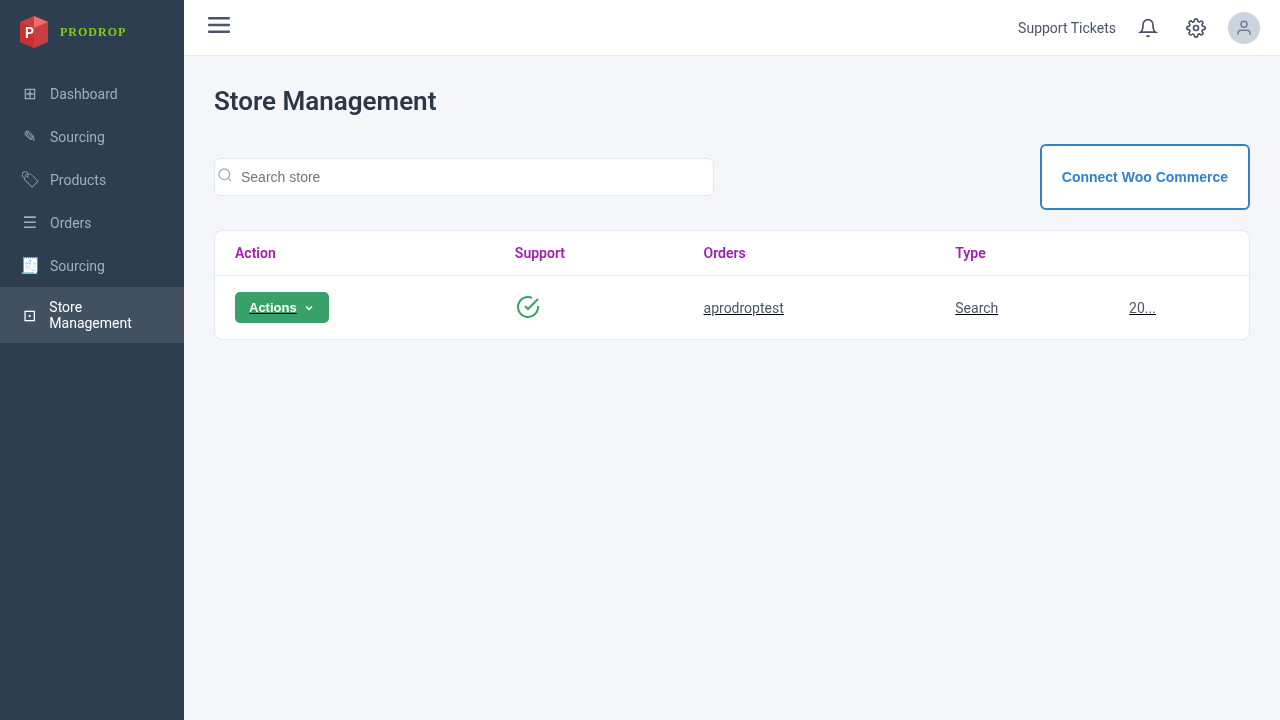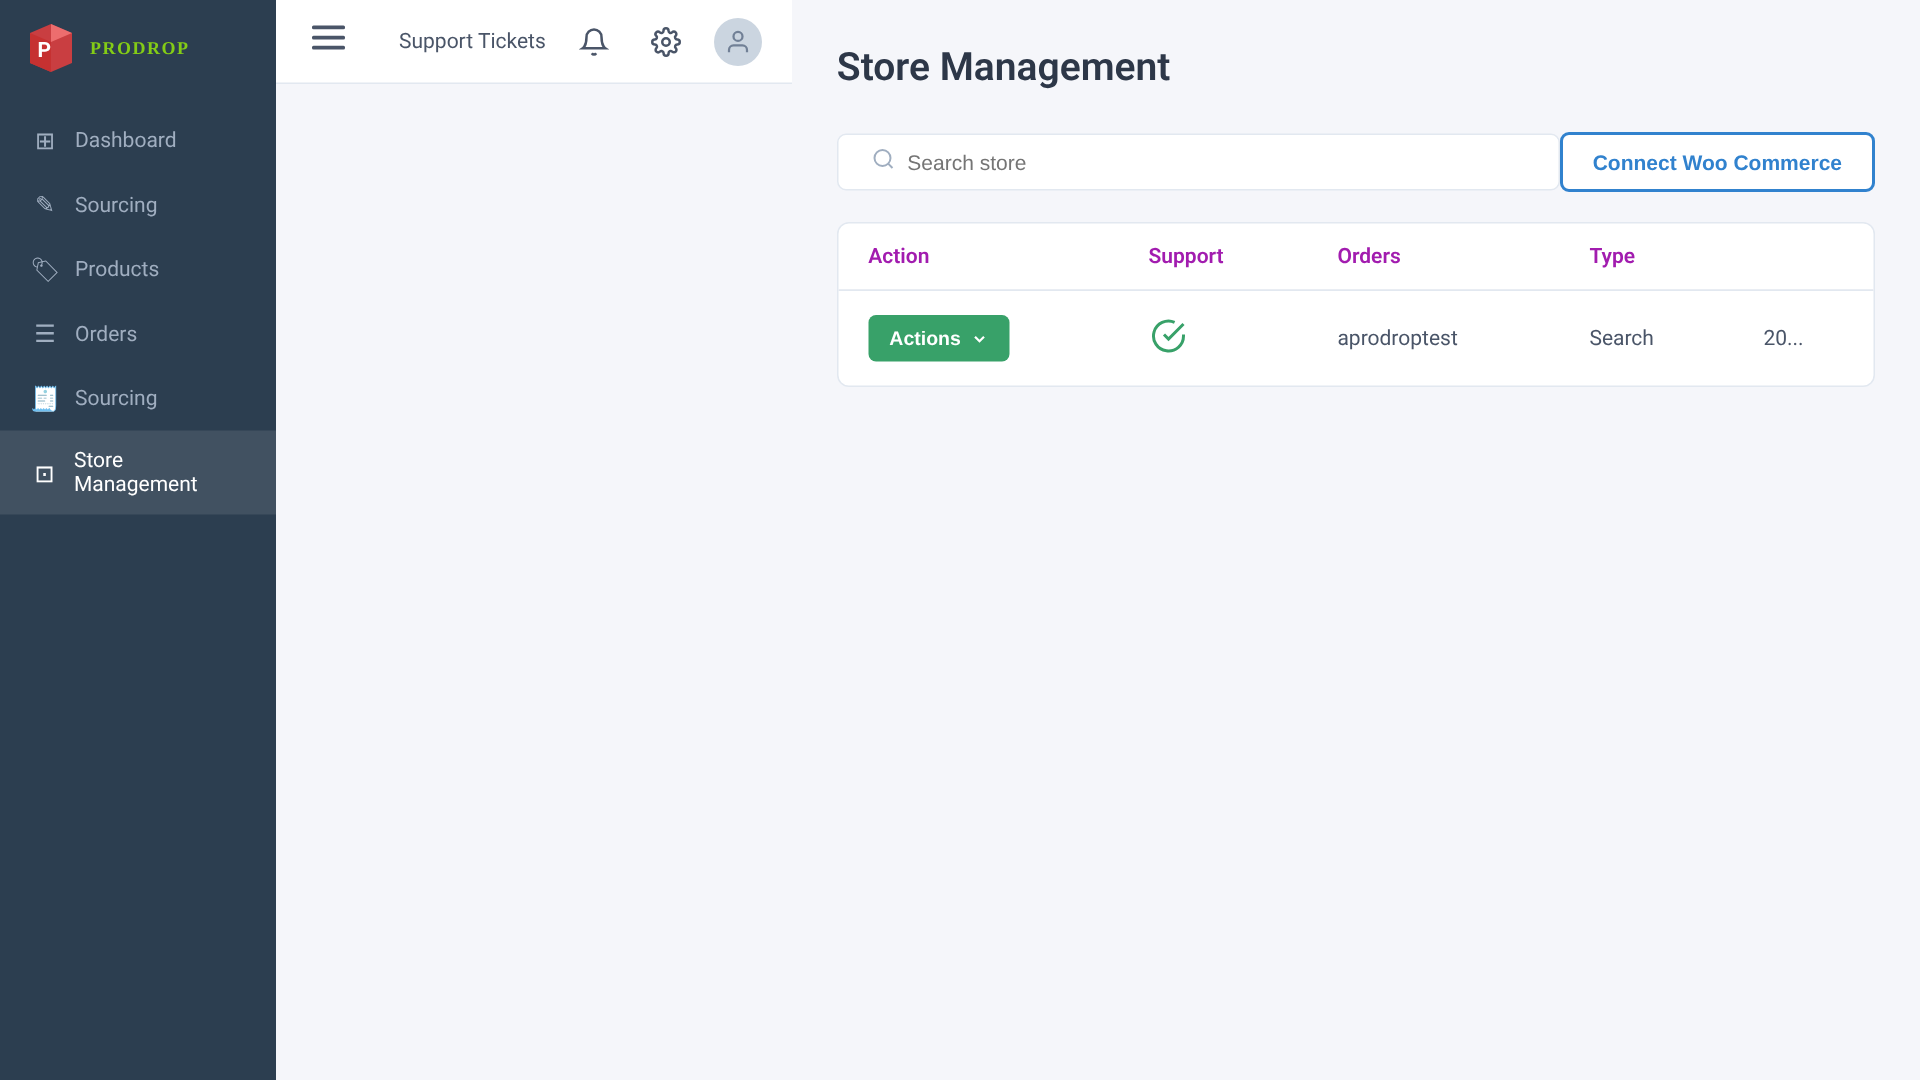--- a/index.html
+++ b/index.html
@@ -47,21 +47,21 @@
       text-decoration: none;
       transition: background 0.2s;
     }
     .nav-item.active { background: rgba(255,255,255,0.1); color: #fff; }
     .nav-icon { font-size: 16px; width: 20px; text-align: center; }
 
     
     .main {
       flex: 1;
       display: flex;
-      flex-direction: row;
+      flex-direction: column;
       overflow: hidden;
     }
 
     
     .header {
       height: 56px;
       background: #fff;
       display: flex;
       align-items: center;
       padding: 0 20px;
@@ -133,38 +133,38 @@
       align-items: center;
       justify-content: space-between;
       margin-bottom: 20px;
     }
     .search-bar {
       display: flex;
       align-items: center;
       background: #fff;
       border: 1px solid #e2e8f0;
       border-radius: 6px;
-      padding: 8px 22px;
-      width: 602px;
+      padding: 8px 2px;
+      width: 500px;
       gap: 8px;
     }
     .search-icon { color: #a0aec0; font-size: 16px; }
     .search-input {
       border: none;
       outline: none;
       font-size: 14px;
       color: #4a5568;
       width: 100%;
       background: transparent;
     }
     .connect-btn {
       background: #fff;
       border: 2px solid #3182ce;
       color: #3182ce;
-      padding: 10px 20px;
+      padding: 23px 20px;
       border-radius: 6px;
       font-size: 14px;
       font-weight: 600;
       cursor: pointer;
       white-space: nowrap;
     }
 
     
     .table-container {
       background: #fff;
@@ -181,20 +181,21 @@
     }
     thead th {
       text-align: left;
       padding: 14px 20px;
       font-size: 14px;
       font-weight: 600;
       color: #a21caf;
     }
     tbody tr {
       border-bottom: 1px solid #f0f4f8;
+      text-decoration: underline;
     }
     tbody tr:last-child { border-bottom: none; }
     tbody td {
       padding: 16px 20px;
       font-size: 14px;
       color: #4a5568;
     }
     .actions-btn {
       background: #38a169;
       color: #fff;

